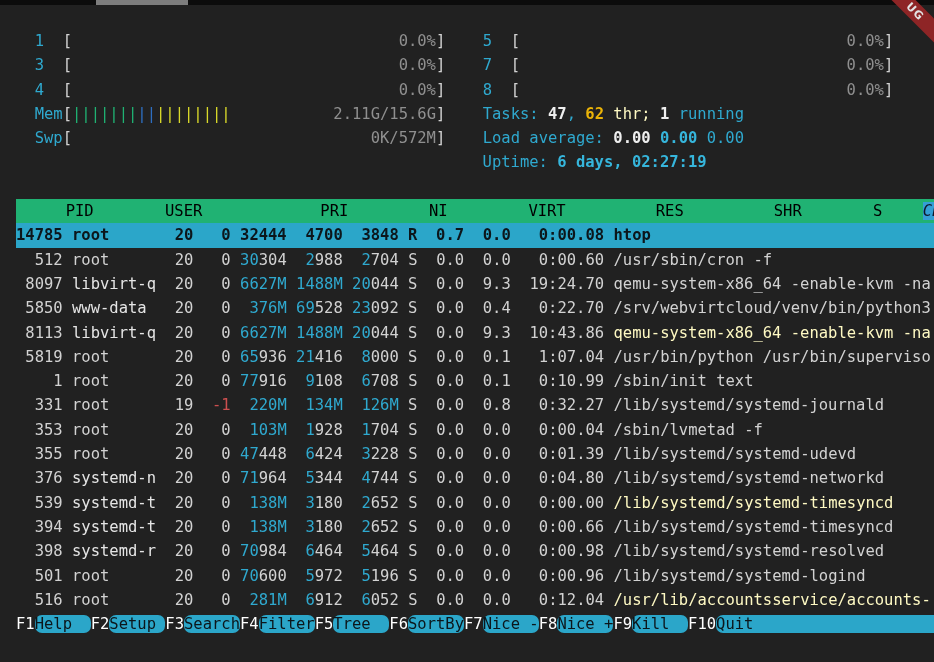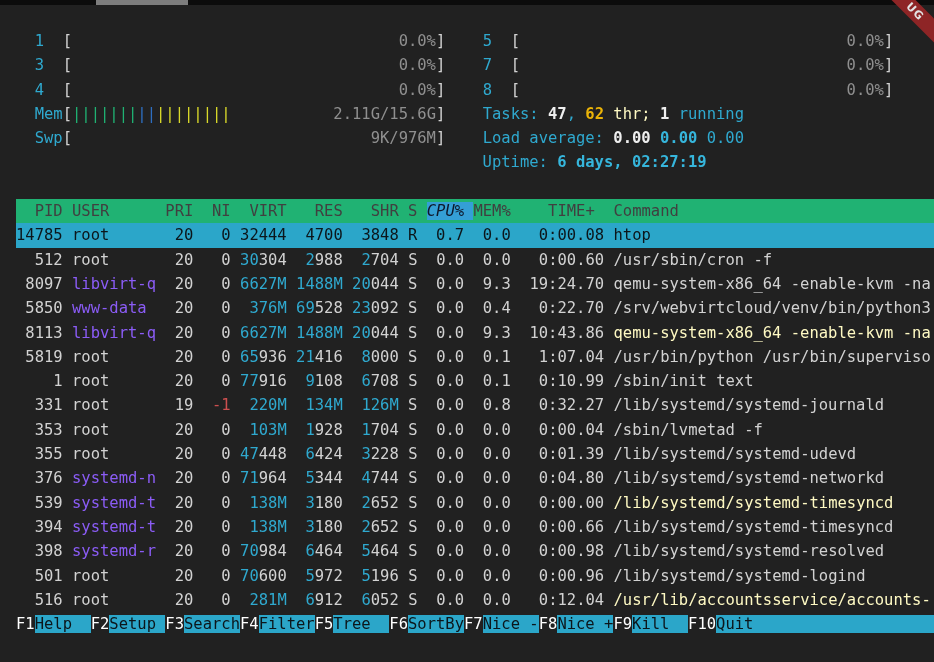--- a/index.html
+++ b/index.html
@@ -5,54 +5,54 @@
   html,body{margin:0;padding:0;background:#161616;}
   .screen{position:relative;width:934px;height:662px;background:#212121;overflow:hidden;
           font-family:"DejaVu Sans Mono",monospace;font-size:15.5px;}
   .topbar{position:absolute;top:0;left:0;width:100%;height:5px;background:#0c0c0c;}
   .thumb{position:absolute;left:96px;top:0;width:92px;height:5px;background:#7d7d7d;}
   .term{position:absolute;top:29px;left:16px;width:100%;}
   .line{height:24.3px;line-height:24.3px;white-space:pre;}
   .w{color:#d2d2d2}
   .wb{color:#efefef;font-weight:bold}
   .gy{color:#8f8f8f}
-  .dm{color:#8b5cf6}
+  .dm{color:#e5e5e5}
   .cy{color:#2fa9cf}
   .cb{color:#36b6dc;font-weight:bold}
   .hl{color:#2fa9cf}
   .gr{color:#fef9c3}
   .gb{color:#eab308;font-weight:bold}
   .rd{color:#cc4f4f}
   .bar-green{color:#20b273}
   .bar-blue{color:#2e6fc2}
   .bar-yellow{color:#d9d92a}
   .hdr-row{background:#20b273;}
-  .hdr{color:#404040;}
+  .hdr{color:#000000;margin-left:31px;}
   .hdr-sort{background:#349fd6;color:#0f172a;font-style:italic;}
   .selected{background:#2ba6c9;}
-  .selected span{color:#0c161b !important;font-weight:normal;}
+  .selected span{color:#0c161b !important;font-weight:bold;}
   .footer .fkey{color:#ffffff;}
-  .footer .flabel{background:#2ba6c9;color:#0c161b;}
+  .footer .flabel{background:#2ba6c9;color:#0c161b;border-radius:7px;}
   .ribbon{position:absolute;top:3px;right:-26px;width:90px;height:17px;line-height:17px;
           background:#8e2526;color:#e3e3e3;font-size:11px;font-weight:bold;text-align:center;
           transform:rotate(45deg);letter-spacing:1px;font-family:"DejaVu Sans",sans-serif;}
 </style>
 </head>
 <body>
 
 <div class="screen">
   <div class="topbar">
     <div class="thumb"></div>
   </div>
   <div class="term" id="term">
       <div class="line"><span class="w">  </span><span class="cy">1  </span><span class="w">[</span><span class="gy">                                   0.0%</span><span class="w">]</span><span class="w">    </span><span class="cy">5  </span><span class="w">[</span><span class="gy">                                   0.0%</span><span class="w">]</span></div>
       <div class="line"><span class="w">  </span><span class="cy">3  </span><span class="w">[</span><span class="gy">                                   0.0%</span><span class="w">]</span><span class="w">    </span><span class="cy">7  </span><span class="w">[</span><span class="gy">                                   0.0%</span><span class="w">]</span></div>
       <div class="line"><span class="w">  </span><span class="cy">4  </span><span class="w">[</span><span class="gy">                                   0.0%</span><span class="w">]</span><span class="w">    </span><span class="cy">8  </span><span class="w">[</span><span class="gy">                                   0.0%</span><span class="w">]</span></div>
       <div class="line"><span class="w">  </span><span class="cy">Mem</span><span class="w">[</span><span class="bar-green">|||||||</span><span class="bar-blue">||</span><span class="bar-yellow">||||||||</span><span class="gy">           2.11G/15.6G</span><span class="w">]</span><span class="w">    </span><span class="cy">Tasks: </span><span class="wb">47</span><span class="cy">, </span><span class="gb">62</span><span class="gr"> thr; </span><span class="wb">1</span><span class="cy"> running</span></div>
-      <div class="line"><span class="w">  </span><span class="cy">Swp</span><span class="w">[</span><span class="gy">                                9K/976M</span><span class="w">]</span><span class="w">    </span><span class="cy">Load average: </span><span class="wb">0.00 </span><span class="cb">0.00 </span><span class="cy">0.00</span></div>
+      <div class="line"><span class="w">  </span><span class="cy">Swp</span><span class="w">[</span><span class="gy">                                0K/572M</span><span class="w">]</span><span class="w">    </span><span class="cy">Load average: </span><span class="wb">0.00 </span><span class="cb">0.00 </span><span class="cy">0.00</span></div>
       <div class="line"><span class="w">                                                  </span><span class="cy">Uptime: </span><span class="cb">6 days, 02:27:19</span></div>
       <div class="line"></div>
       <div class="line hdr-row"><span class="hdr">  PID</span><span class="hdr"> </span><span class="hdr">USER     </span><span class="hdr"> </span><span class="hdr">PRI</span><span class="hdr"> </span><span class="hdr"> NI</span><span class="hdr"> </span><span class="hdr"> VIRT</span><span class="hdr"> </span><span class="hdr">  RES</span><span class="hdr"> </span><span class="hdr">  SHR</span><span class="hdr"> </span><span class="hdr">S</span><span class="hdr"> </span><span class="hdr-sort">CPU% </span><span class="hdr">MEM%</span><span class="hdr"> </span><span class="hdr">   TIME+ </span><span class="hdr"> </span><span class="hdr">Command</span></div>
       <div class="line proc selected"><span class="w">14785</span><span class="w"> </span><span class="w">root     </span><span class="w"> </span><span class="w"> 20</span><span class="w"> </span><span class="w">  0</span><span class="w"> </span><span class="w">32444</span><span class="w"> </span><span class="w"> </span><span class="w">4700</span><span class="w"> </span><span class="w"> </span><span class="w">3848</span><span class="w"> </span><span class="w">R</span><span class="w"> </span><span class="w"> 0.7</span><span class="w"> </span><span class="w"> 0.0</span><span class="w"> </span><span class="w">  0:00.08</span><span class="w"> </span><span class="w">htop</span></div>
       <div class="line proc"><span class="w">  512</span><span class="w"> </span><span class="w">root     </span><span class="w"> </span><span class="w"> 20</span><span class="w"> </span><span class="w">  0</span><span class="w"> </span><span class="hl">30</span><span class="w">304</span><span class="w"> </span><span class="w"> </span><span class="hl">2</span><span class="w">988</span><span class="w"> </span><span class="w"> </span><span class="hl">2</span><span class="w">704</span><span class="w"> </span><span class="w">S</span><span class="w"> </span><span class="w"> 0.0</span><span class="w"> </span><span class="w"> 0.0</span><span class="w"> </span><span class="w">  0:00.60</span><span class="w"> </span><span class="w">/usr/sbin/cron -f</span></div>
       <div class="line proc"><span class="w"> 8097</span><span class="w"> </span><span class="dm">libvirt-q</span><span class="w"> </span><span class="w"> 20</span><span class="w"> </span><span class="w">  0</span><span class="w"> </span><span class="hl">6627M</span><span class="w"> </span><span class="hl">1488M</span><span class="w"> </span><span class="hl">20</span><span class="w">044</span><span class="w"> </span><span class="w">S</span><span class="w"> </span><span class="w"> 0.0</span><span class="w"> </span><span class="w"> 9.3</span><span class="w"> </span><span class="w"> 19:24.70</span><span class="w"> </span><span class="w">qemu-system-x86_64 -enable-kvm -na</span></div>
       <div class="line proc"><span class="w"> 5850</span><span class="w"> </span><span class="dm">www-data </span><span class="w"> </span><span class="w"> 20</span><span class="w"> </span><span class="w">  0</span><span class="w"> </span><span class="w"> </span><span class="hl">376M</span><span class="w"> </span><span class="hl">69</span><span class="w">528</span><span class="w"> </span><span class="hl">23</span><span class="w">092</span><span class="w"> </span><span class="w">S</span><span class="w"> </span><span class="w"> 0.0</span><span class="w"> </span><span class="w"> 0.4</span><span class="w"> </span><span class="w">  0:22.70</span><span class="w"> </span><span class="w">/srv/webvirtcloud/venv/bin/python3</span></div>
       <div class="line proc"><span class="w"> 8113</span><span class="w"> </span><span class="dm">libvirt-q</span><span class="w"> </span><span class="w"> 20</span><span class="w"> </span><span class="w">  0</span><span class="w"> </span><span class="hl">6627M</span><span class="w"> </span><span class="hl">1488M</span><span class="w"> </span><span class="hl">20</span><span class="w">044</span><span class="w"> </span><span class="w">S</span><span class="w"> </span><span class="w"> 0.0</span><span class="w"> </span><span class="w"> 9.3</span><span class="w"> </span><span class="w"> 10:43.86</span><span class="w"> </span><span class="gr">qemu-system-x86_64 -enable-kvm -na</span></div>
       <div class="line proc"><span class="w"> 5819</span><span class="w"> </span><span class="w">root     </span><span class="w"> </span><span class="w"> 20</span><span class="w"> </span><span class="w">  0</span><span class="w"> </span><span class="hl">65</span><span class="w">936</span><span class="w"> </span><span class="hl">21</span><span class="w">416</span><span class="w"> </span><span class="w"> </span><span class="hl">8</span><span class="w">000</span><span class="w"> </span><span class="w">S</span><span class="w"> </span><span class="w"> 0.0</span><span class="w"> </span><span class="w"> 0.1</span><span class="w"> </span><span class="w">  1:07.04</span><span class="w"> </span><span class="w">/usr/bin/python /usr/bin/superviso</span></div>
       <div class="line proc"><span class="w">    1</span><span class="w"> </span><span class="w">root     </span><span class="w"> </span><span class="w"> 20</span><span class="w"> </span><span class="w">  0</span><span class="w"> </span><span class="hl">77</span><span class="w">916</span><span class="w"> </span><span class="w"> </span><span class="hl">9</span><span class="w">108</span><span class="w"> </span><span class="w"> </span><span class="hl">6</span><span class="w">708</span><span class="w"> </span><span class="w">S</span><span class="w"> </span><span class="w"> 0.0</span><span class="w"> </span><span class="w"> 0.1</span><span class="w"> </span><span class="w">  0:10.99</span><span class="w"> </span><span class="w">/sbin/init text</span></div>

